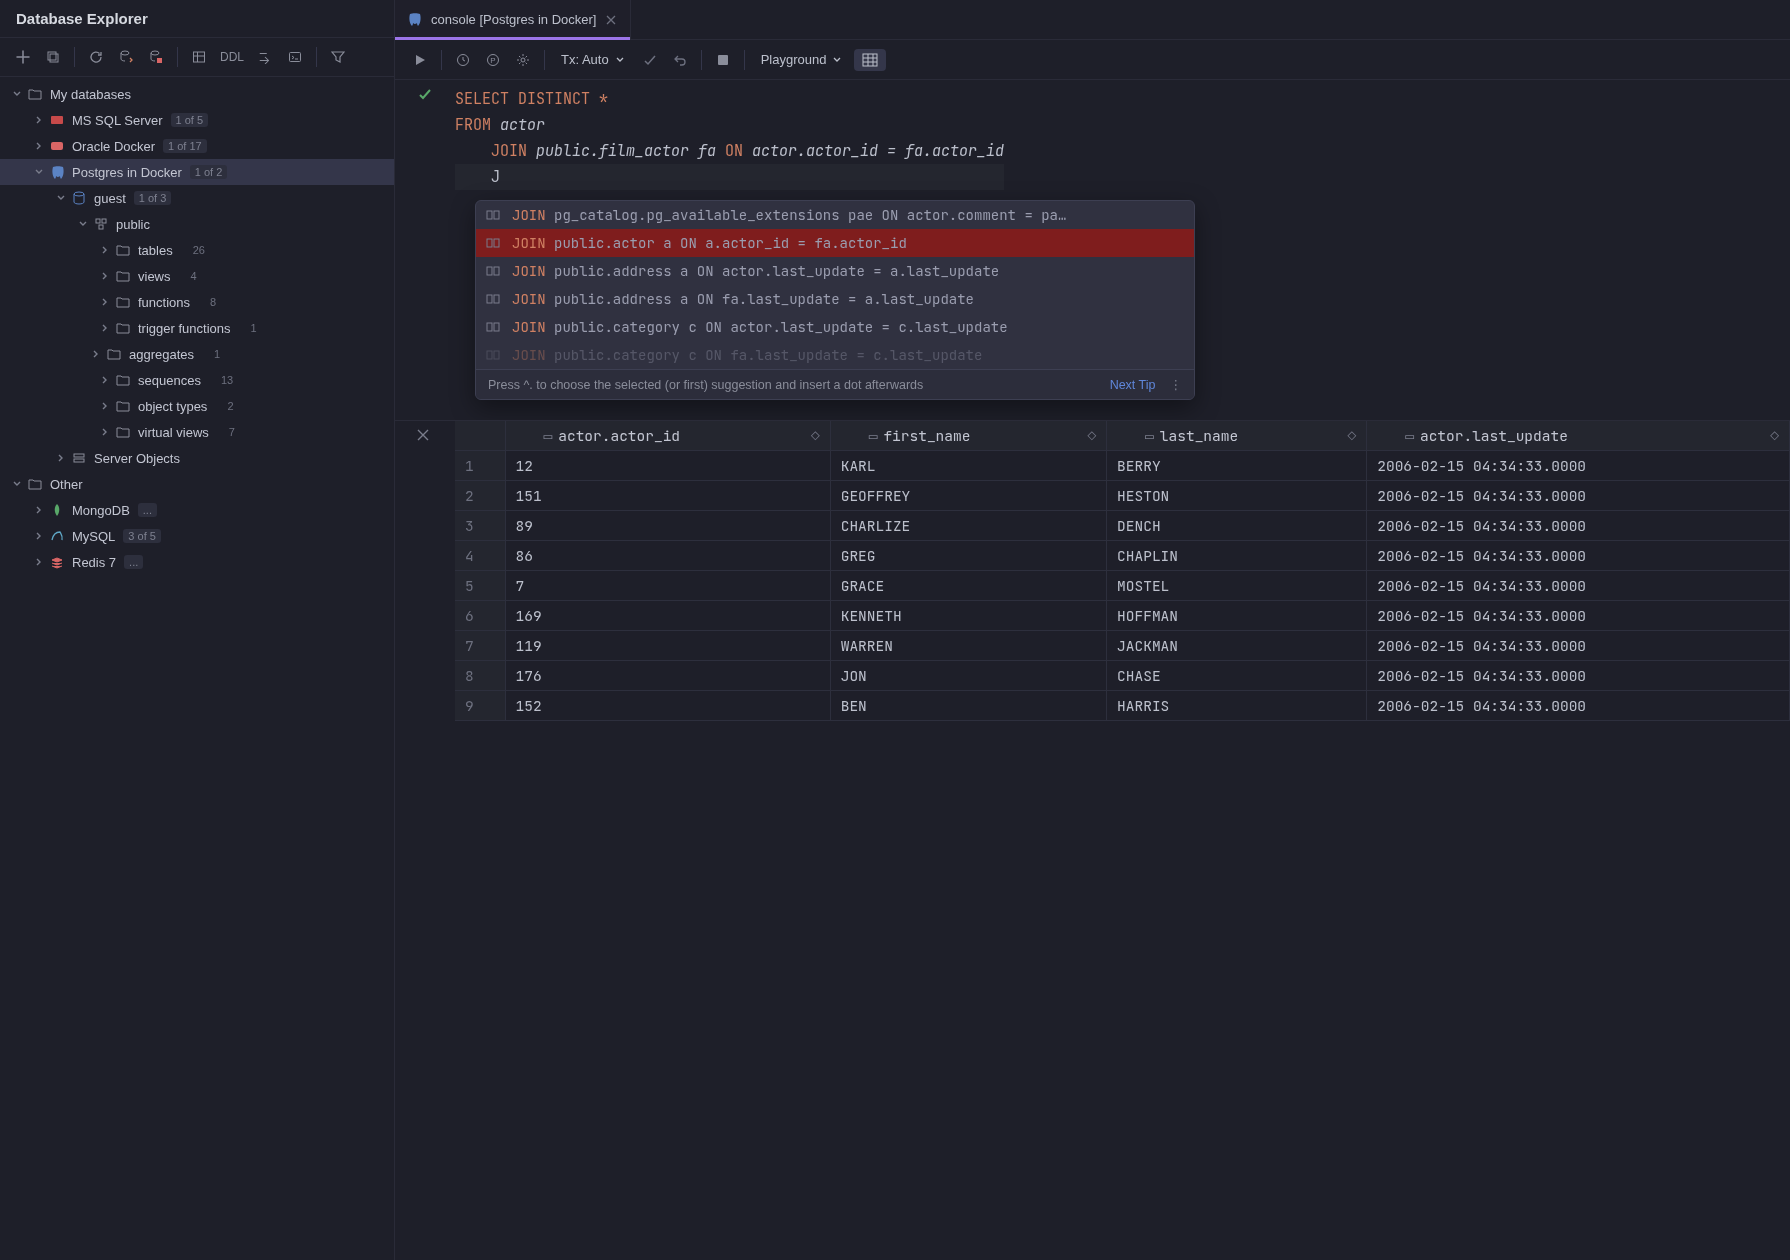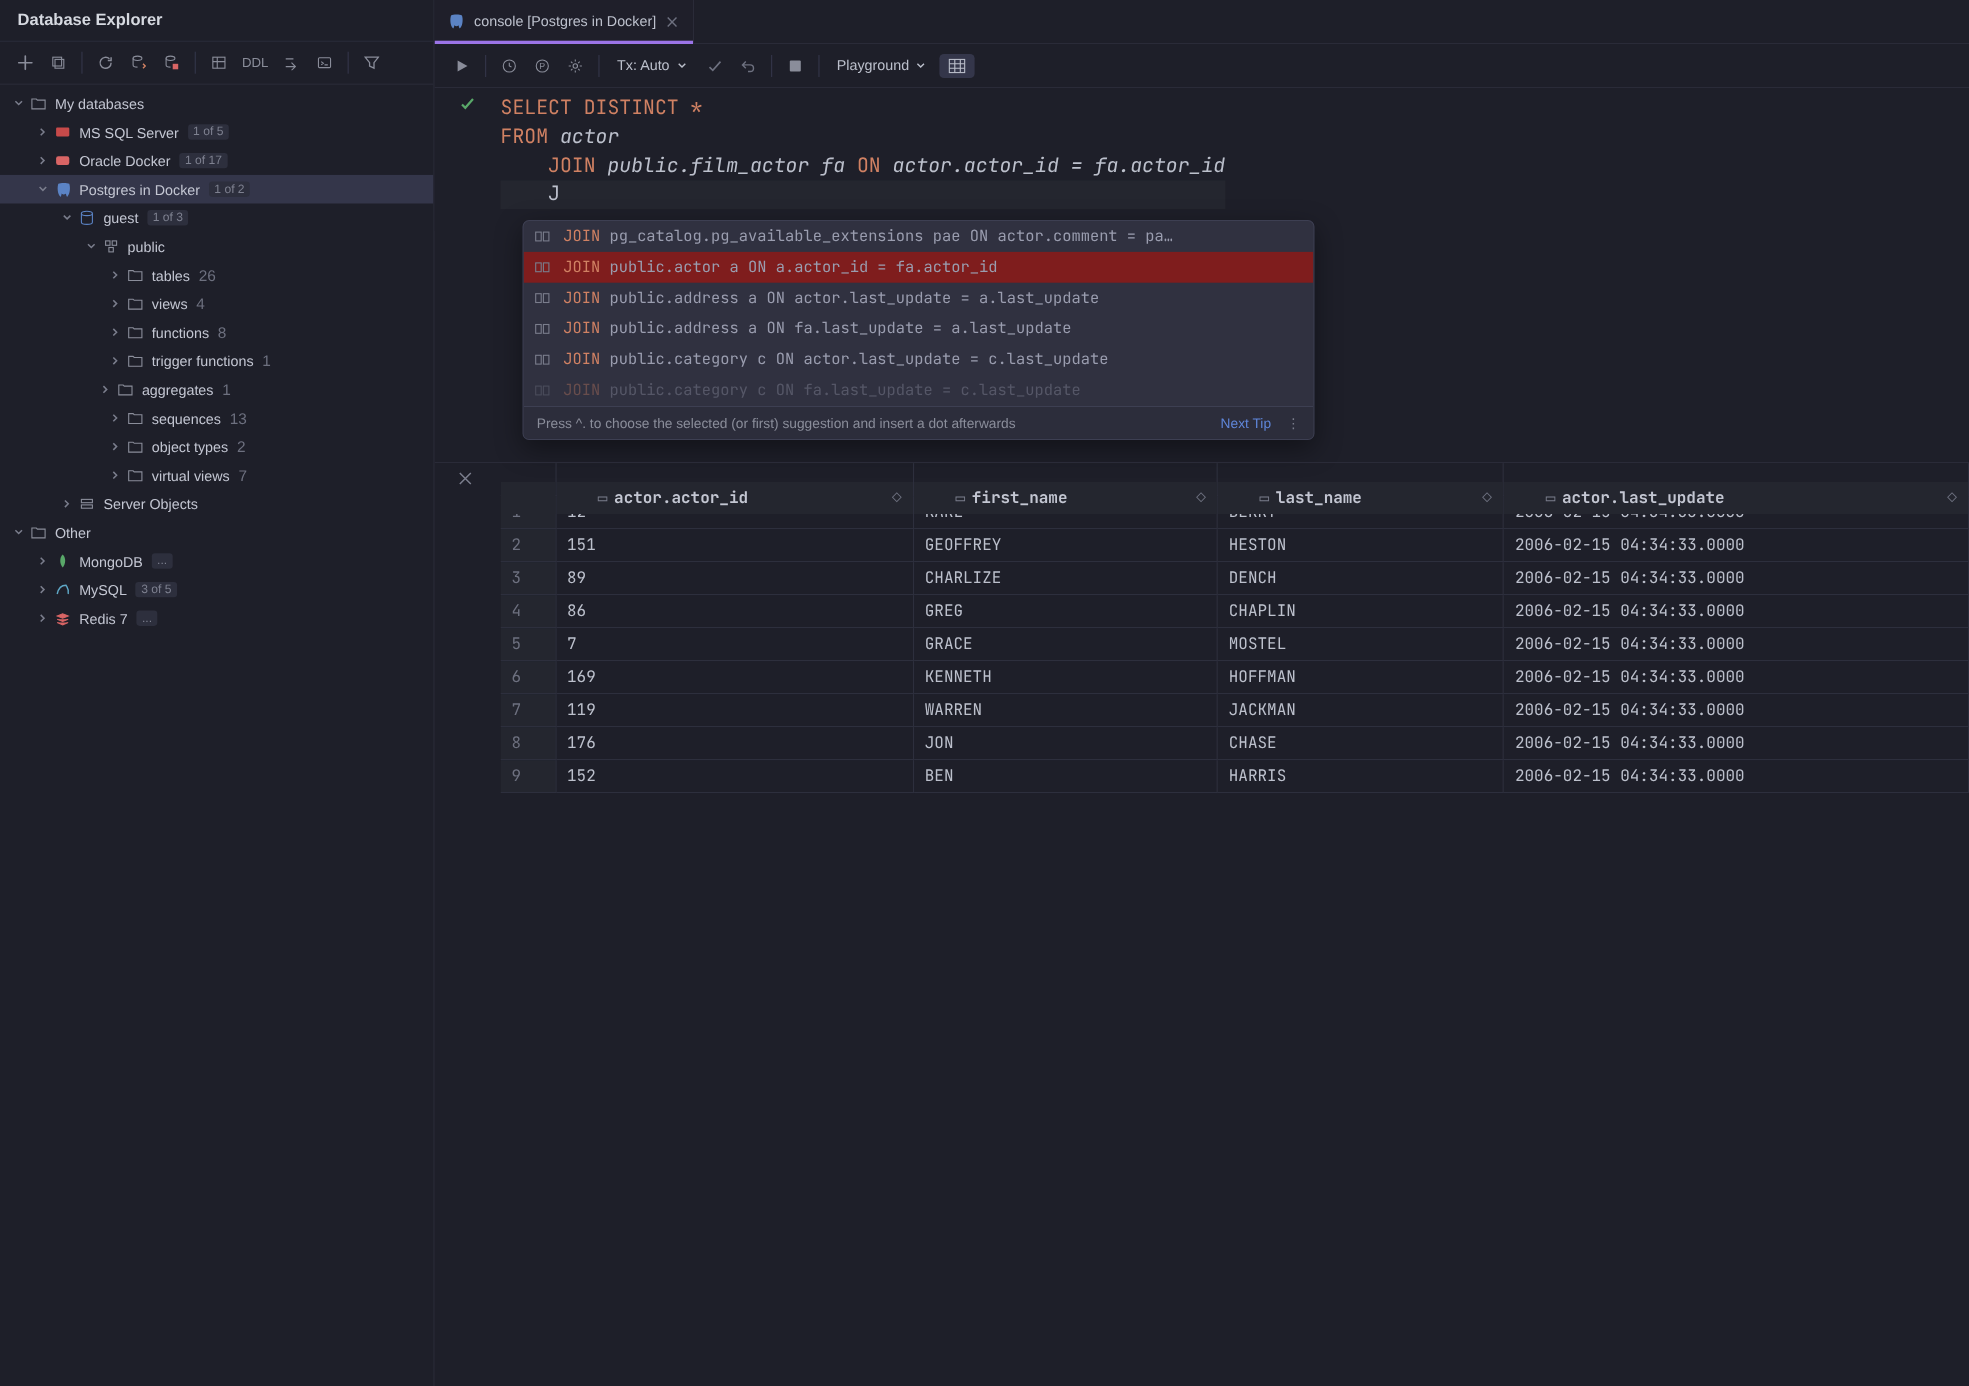--- a/index.html
+++ b/index.html
@@ -67,23 +67,23 @@
 }
 .tree-icon {
   width: 18px;
   display: inline-flex;
   justify-content: center;
   margin-right: 6px;
   font-size: 14px;
 }
 .tree-label { color: #c3c6d2; }
 .tree-count {
-  margin-left: 8px;
+  margin-left: 20px;
   color: #6d707f;
-  font-size: 14px;
+  font-size: 11px;
 }
 .tree-badge {
   margin-left: 8px;
   background: #2d2f3d;
   color: #7e8190;
   font-size: 11px;
   padding: 1px 5px;
   border-radius: 3px;
 }
 
@@ -149,21 +149,21 @@
 .gutter {
   width: 60px;
   display: flex;
   flex-direction: column;
   align-items: center;
   padding-top: 6px;
   color: #5a8c5a;
 }
 .editor-lines {
   padding: 6px 0;
-  font-size: 18px;
+  font-size: 15px;
   line-height: 26px;
 }
 .line { white-space: pre; }
 .line.current { background: #24262f; }
 .kw { color: #d08163; }
 .star { color: #d08163; }
 .ident { color: #bcc0cc; font-style: italic; }
 .caretchar { color: #bcc0cc; }
 
 
@@ -219,23 +219,23 @@
 table.data th, table.data td {
   border-right: 1px solid #2d2f3d;
   border-bottom: 1px solid #2d2f3d;
   padding: 5px 10px;
   text-align: left;
   white-space: nowrap;
 }
 table.data th {
   background: #24262f;
   color: #c3c6d2;
-  font-weight: 700;
+  font-weight: 400;
   position: sticky;
-  top: 17px;
+  top: 0;
   padding-left: 38px;
 }
 table.data th .sorter { float: right; color: #6d707f; }
 .rownum {
   text-align: right;
   color: #6d707f;
   background: #24262f;
   width: 50px;
 }
 td.num { text-align: right; color: #bcc0cc; }

